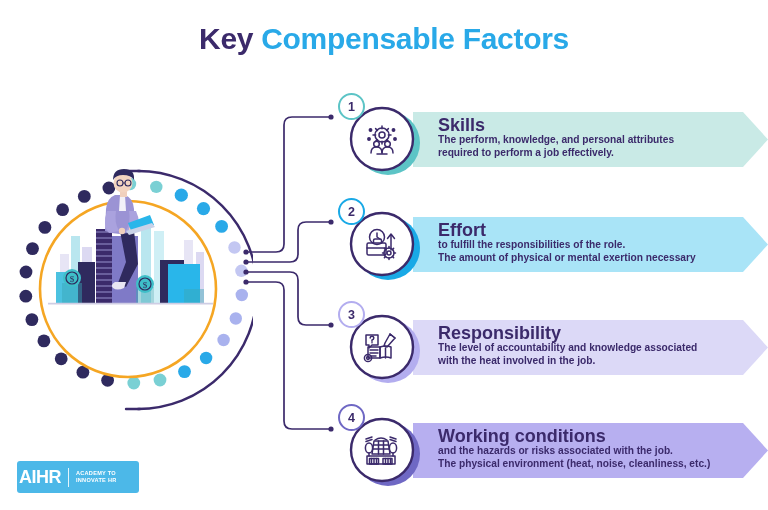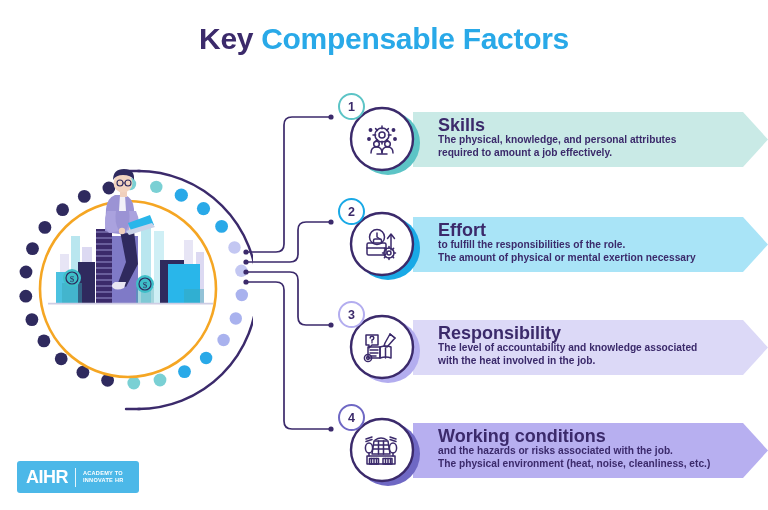--- a/index.html
+++ b/index.html
@@ -97,21 +97,21 @@
     background:#4cb8e8;
     border-radius:3px;
     display:flex;
     align-items:center;
   }
   .logo-main {
     color:#ffffff;
     font-size:18px;
     font-weight:bold;
     letter-spacing:-0.5px;
-    padding-left:9px;
+    padding-left:2px;
   }
   .logo-div {
     width:1px; height:19px;
     background:#ffffff;
     opacity:.85;
     margin:0 7px;
   }
   .logo-sub {
     color:#ffffff;
     font-size:5.6px;
@@ -313,22 +313,22 @@
       </g>
     </svg>
   </div>
 
   <div class="num-badge" style="border:2.4px solid #5cc4c6;">
     <span>1</span>
   </div>
 
   <div class="banner-text">
     <div class="banner-title">Skills</div>
-    <div class="banner-desc">The physical, knowledge, and personal attributes</div>
-    <div class="banner-desc">required to amount a job effectively.</div>
+    <div class="banner-desc">The perform, knowledge, and personal attributes</div>
+    <div class="banner-desc">required to perform a job effectively.</div>
   </div>
 </div>
 
 <div class="row row-2">
   <div class="banner">
     <svg class="banner-svg" width="355" height="55" viewBox="0 0 355 55">
       <path d="M0 0 L330 0 L355 27.5 L330 55 L0 55 Z" fill="#a9e4f7"></path>
     </svg>
   </div>
 

